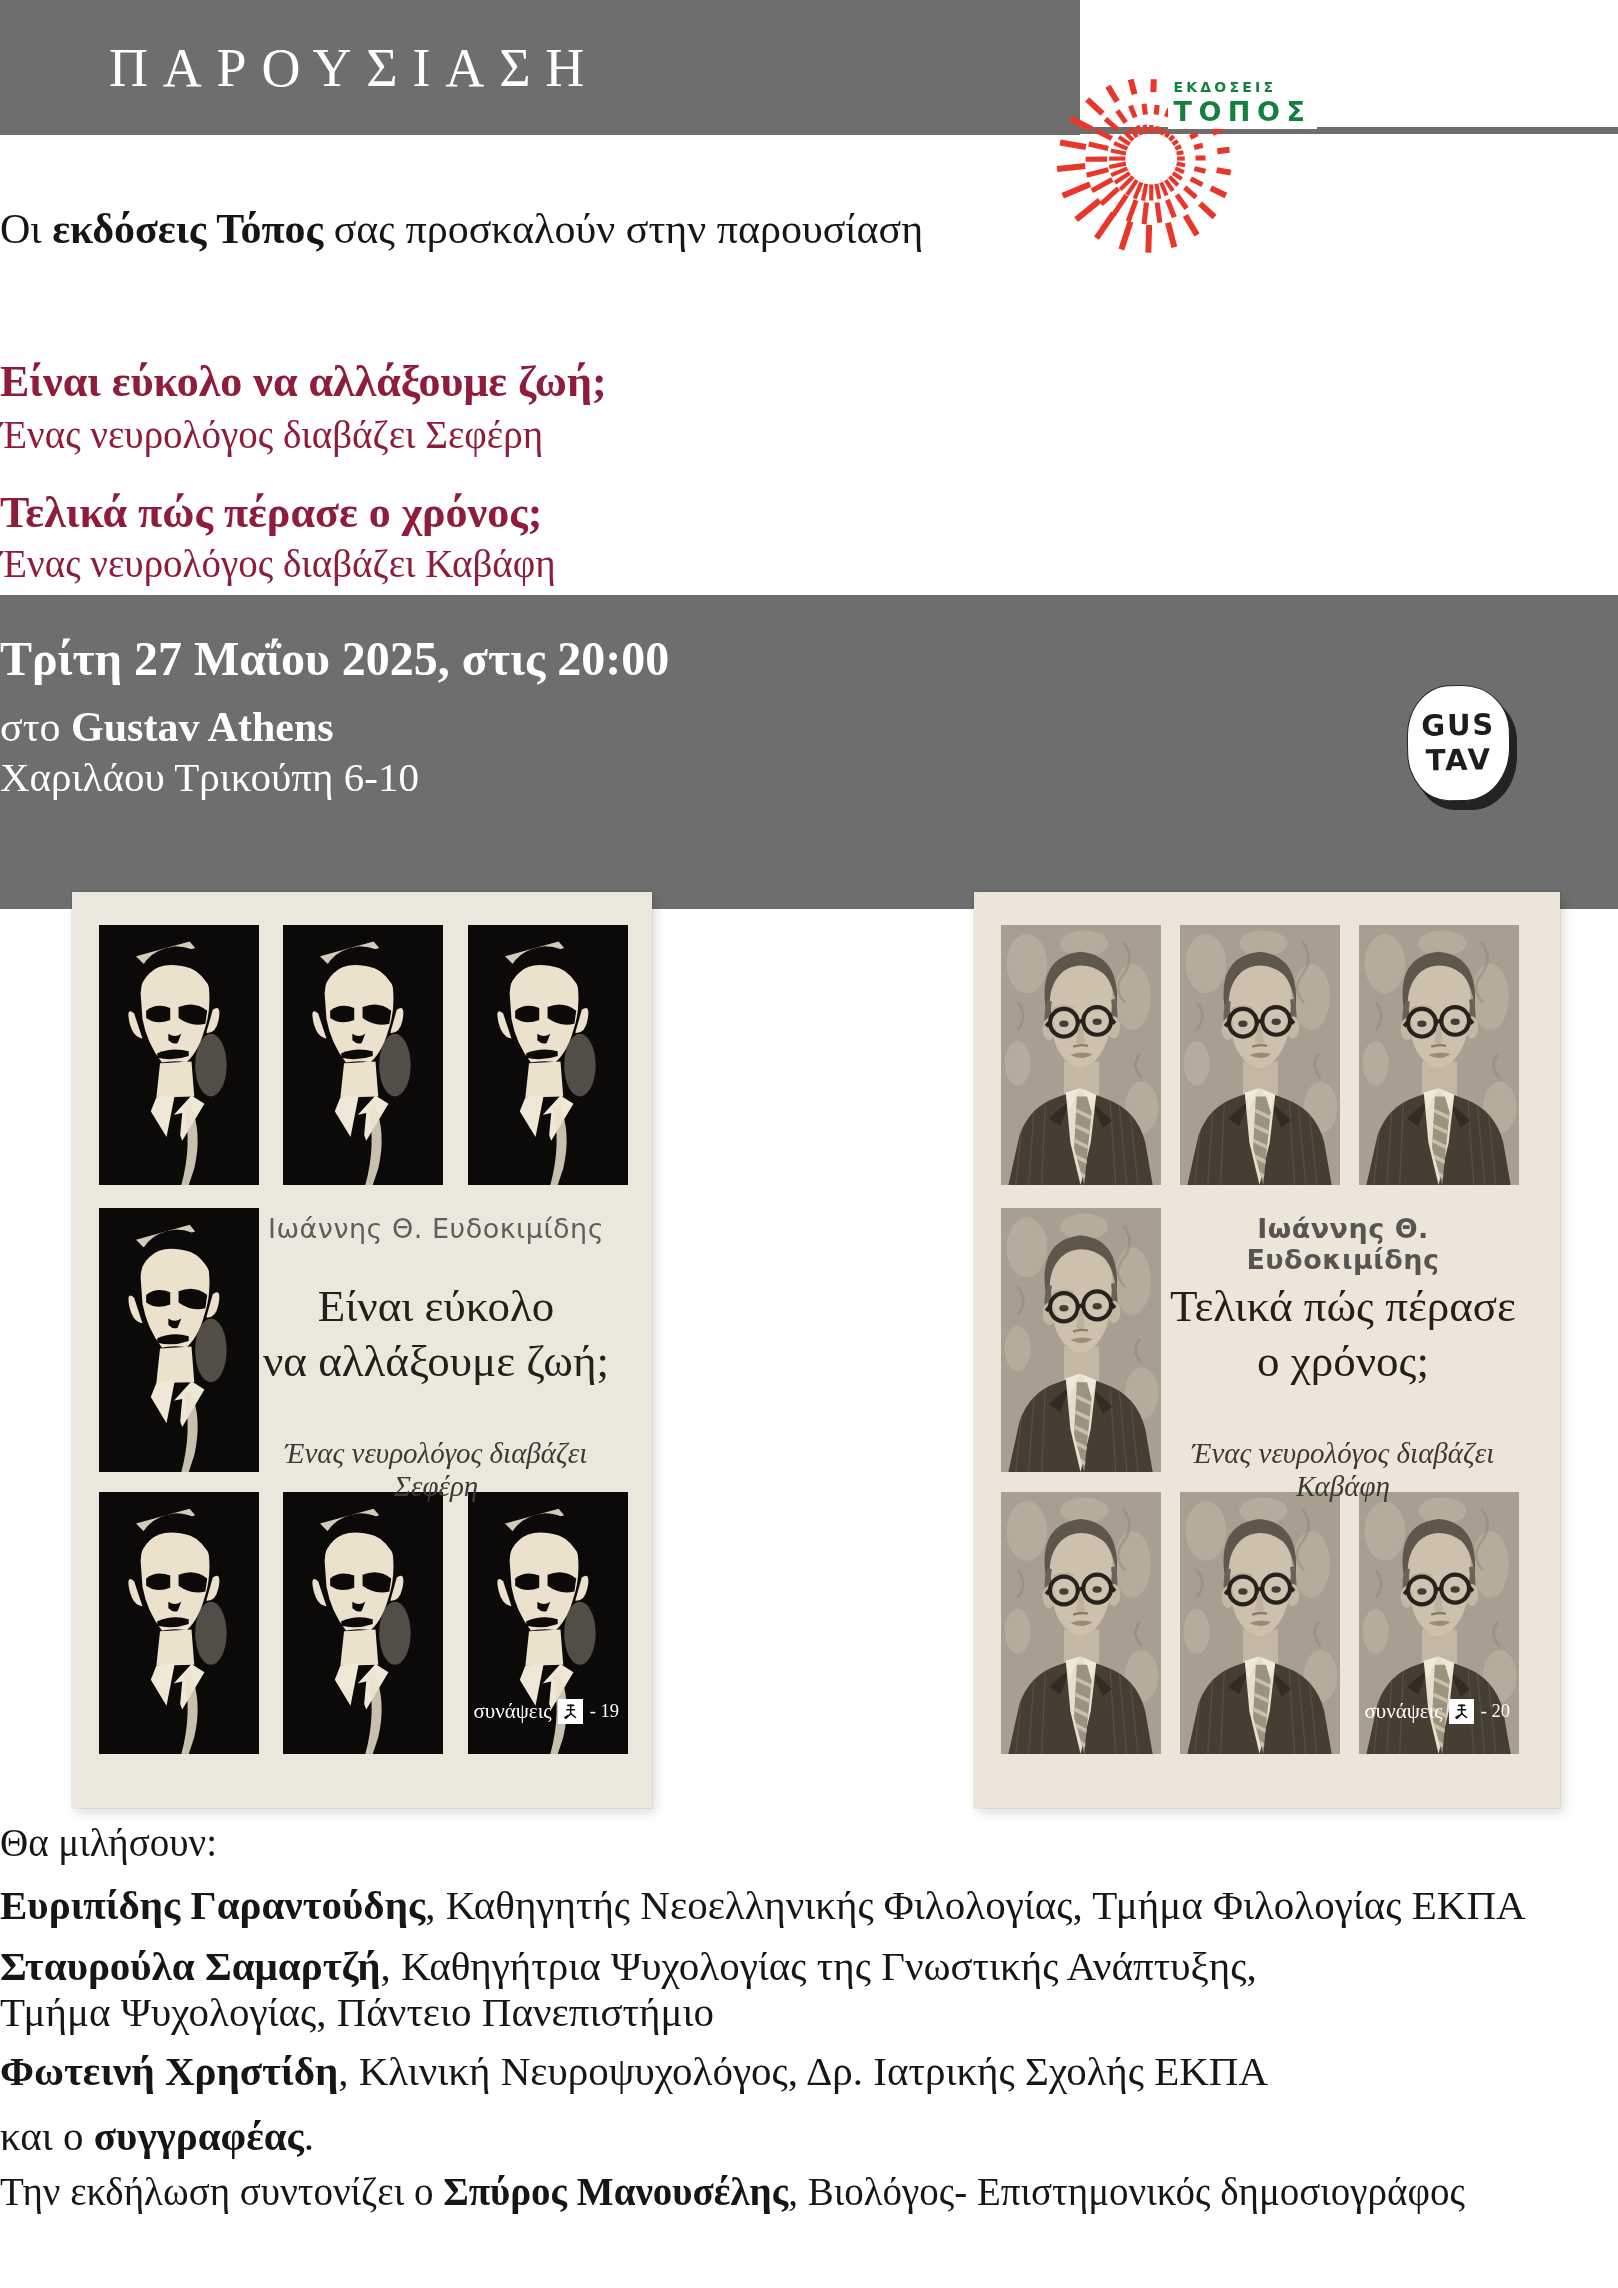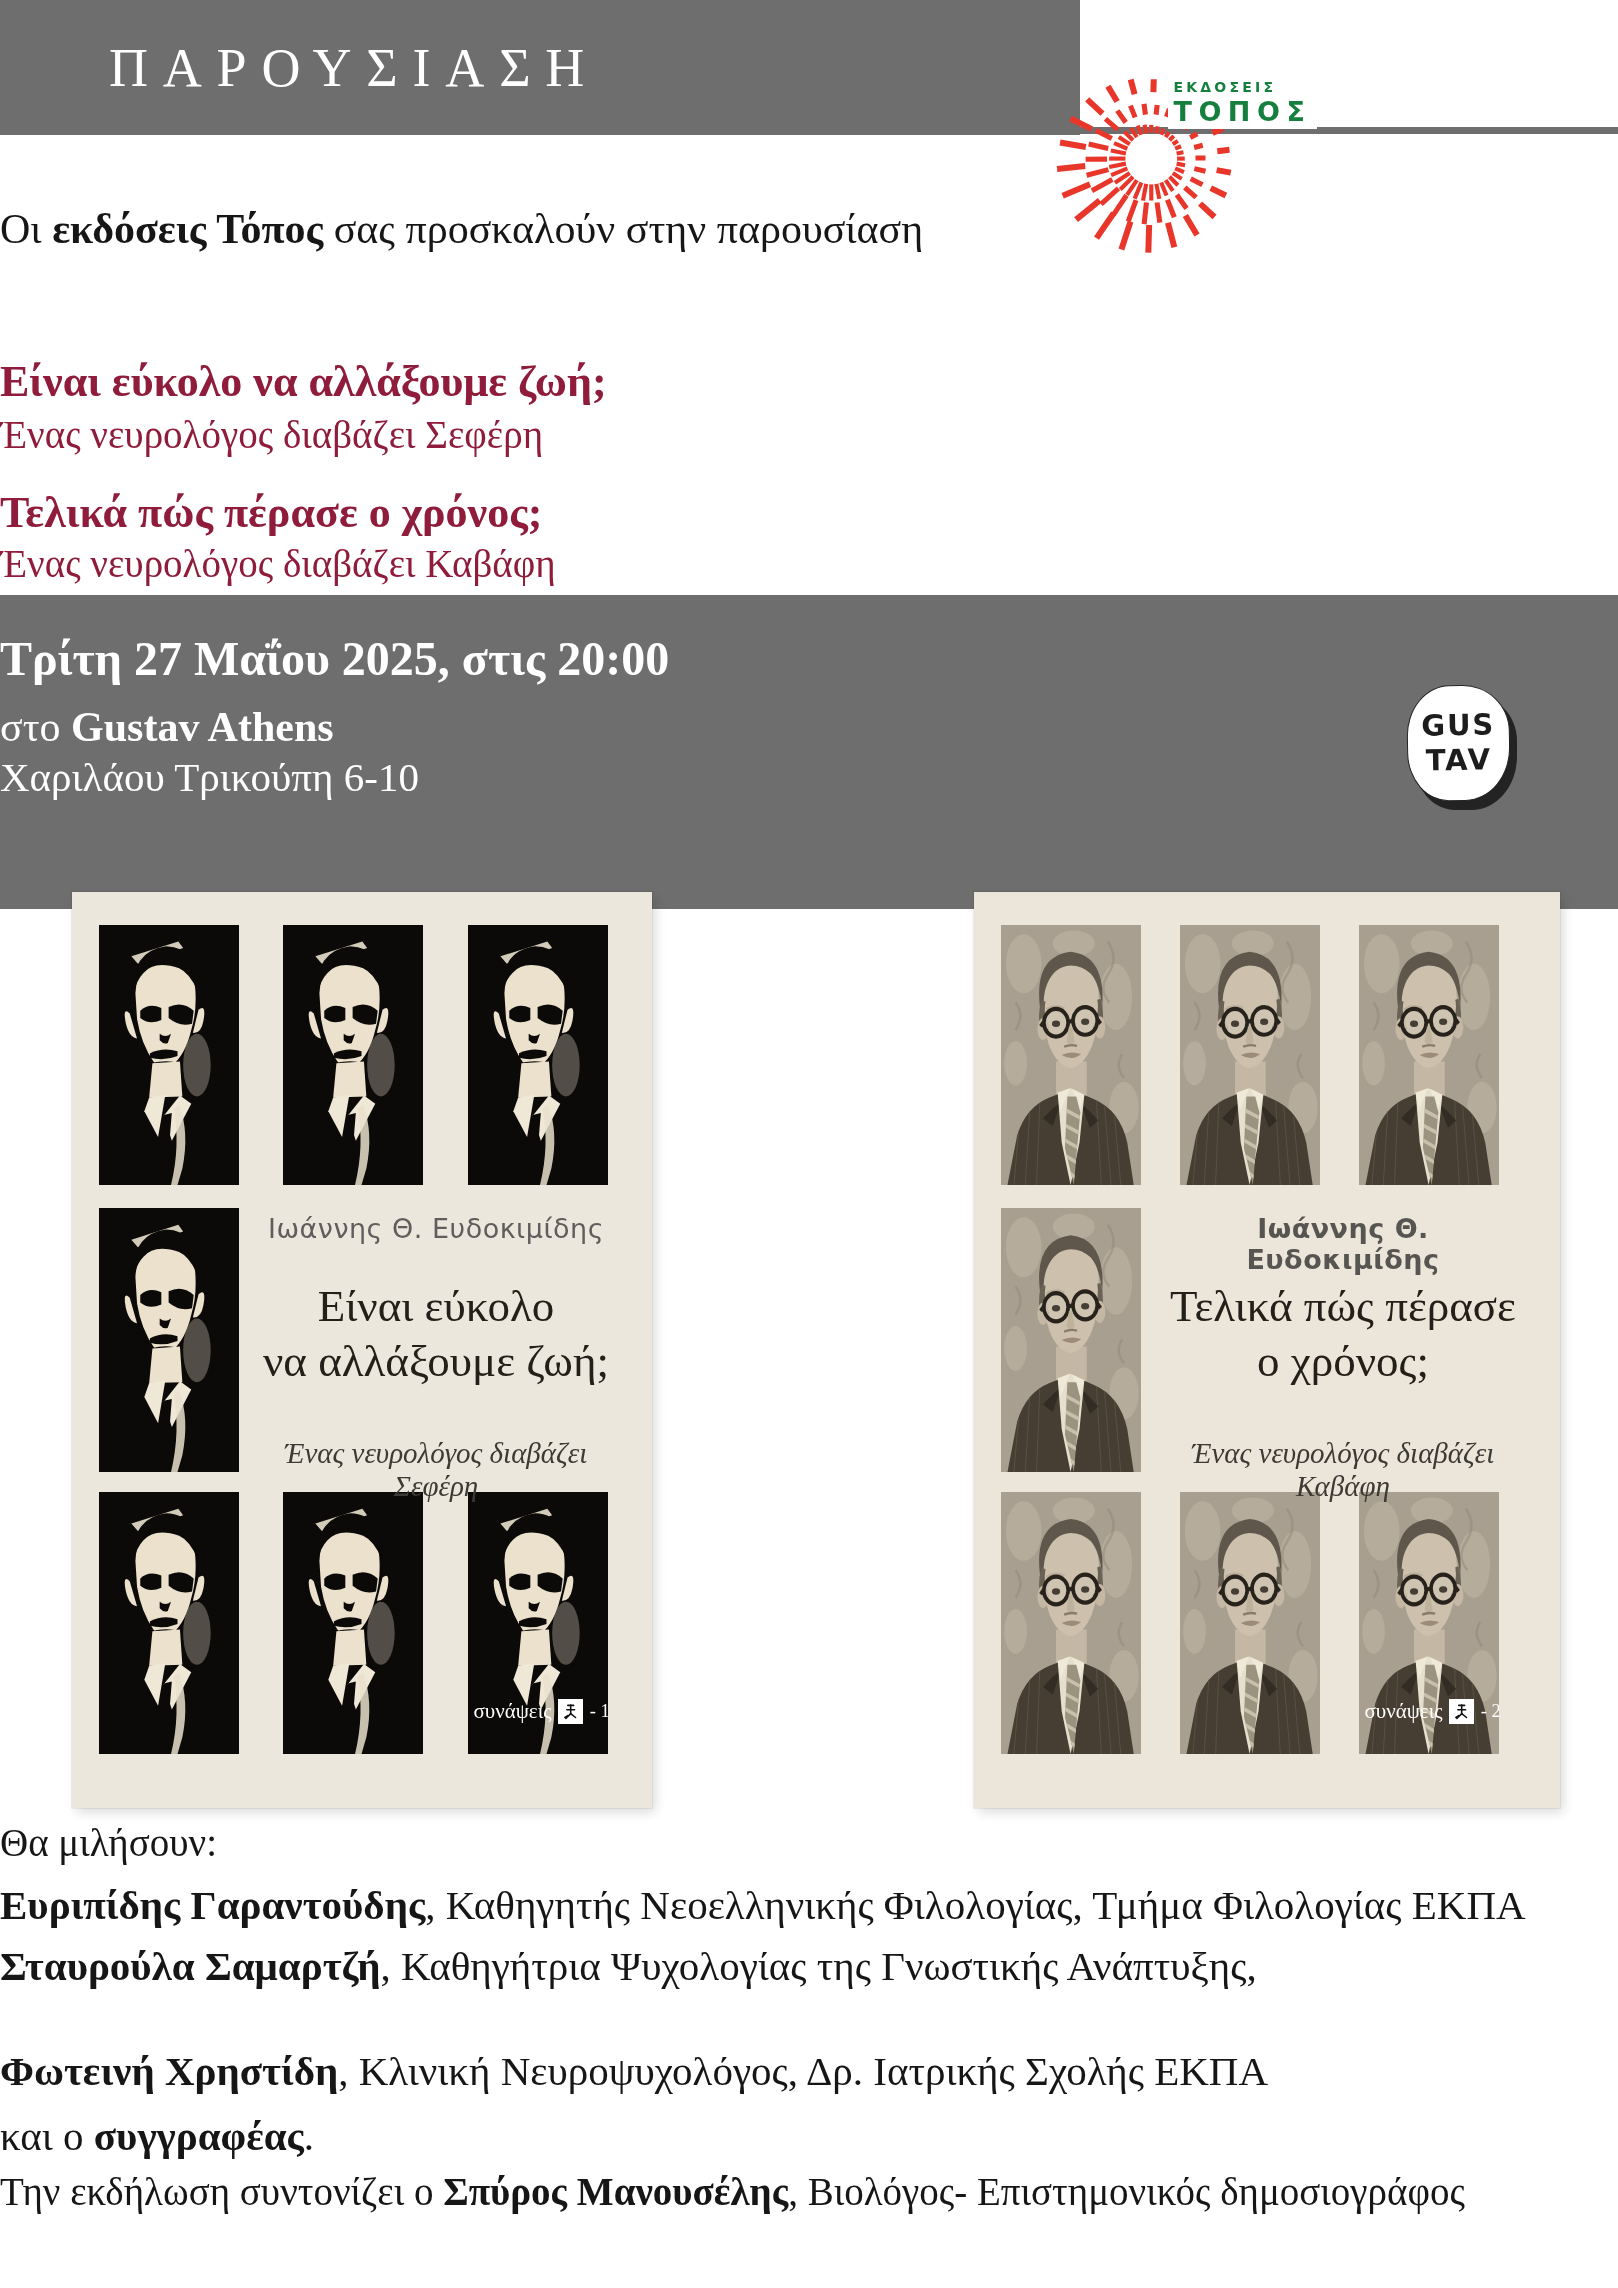--- a/index.html
+++ b/index.html
@@ -44,21 +44,21 @@
   .gustav .blob{position:absolute;left:0;top:0;width:103px;height:116px;background:#ffffff;
         border:1.8px solid #232323;box-sizing:border-box;border-radius:42% 46% 44% 40% / 44% 40% 46% 42%;
         display:flex;flex-direction:column;justify-content:center;align-items:center;
         font-family:"DejaVu Sans",sans-serif;font-weight:700;font-size:29px;letter-spacing:1.8px;
         color:#1d1d1d;line-height:35px;transform:rotate(-1deg);}
 
   
   .cover{position:absolute;top:892px;height:916px;box-shadow:0 0 0 0.9px rgba(0,0,0,.07),3.7px 4.6px 11px rgba(0,0,0,.14);}
   .cover-left{left:72px;width:580px;background:#ece7dc;}
   .cover-right{left:974px;width:586px;background:#ece5d9;}
-  .slot{position:absolute;width:140px;overflow:hidden;}
+  .slot{position:absolute;width:160px;overflow:hidden;}
   .slot svg{display:block;width:100%;height:100%;}
   .r1{top:33px;height:260px;}
   .r2{top:316px;height:264px;}
   .r3{top:600px;height:262px;}
   .cover-left  .c1{left:27px;} .cover-left  .c2{left:211px;} .cover-left  .c3{left:396px;}
   .cover-right .c1{left:27px;} .cover-right .c2{left:206px;} .cover-right .c3{left:385px;}
 
   .cov-text{position:absolute;top:0;text-align:center;}
   .cover-left  .cov-text{left:187px;width:354px;}
   .cover-right .cov-text{left:191px;width:356px;}
@@ -405,18 +405,19 @@
       <div class="cov-author">Ιωάννης Θ. Ευδοκιμίδης</div>
       <div class="cov-t1">Τελικά πώς πέρασε</div>
       <div class="cov-t2">ο χρόνος;</div>
       <div class="cov-sub">Ένας νευρολόγος διαβάζει Καβάφη</div>
     </div>
   </div>
 
   <div class="cline sp-head">Θα μιλήσουν:</div>
   <div class="cline sp1"><b>Ευριπίδης Γαραντούδης</b><span>, Καθηγητής Νεοελληνικής Φιλολογίας, Τμήμα Φιλολογίας ΕΚΠΑ</span></div>
   <div class="cline sp2"><b>Σταυρούλα Σαμαρτζή</b><span>, Καθηγήτρια Ψυχολογίας της Γνωστικής Ανάπτυξης,</span></div>
+  <div class="cline sp2b">Τμήμα Ψυχολογίας, Πάντειο Πανεπιστήμιο</div>
   <div class="cline sp3"><b>Φωτεινή Χρηστίδη</b><span>, Κλινική Νευροψυχολόγος, Δρ. Ιατρικής Σχολής ΕΚΠΑ</span></div>
   <div class="cline sp-and"><span>και ο </span><b>συγγραφέας</b><span>.</span></div>
   <div class="cline sp-coord"><span>Την εκδήλωση συντονίζει ο </span><b>Σπύρος Μανουσέλης</b><span>, Βιολόγος- Επιστημονικός δημοσιογράφος</span></div>
 
 </div>
 
 
 </body></html>

